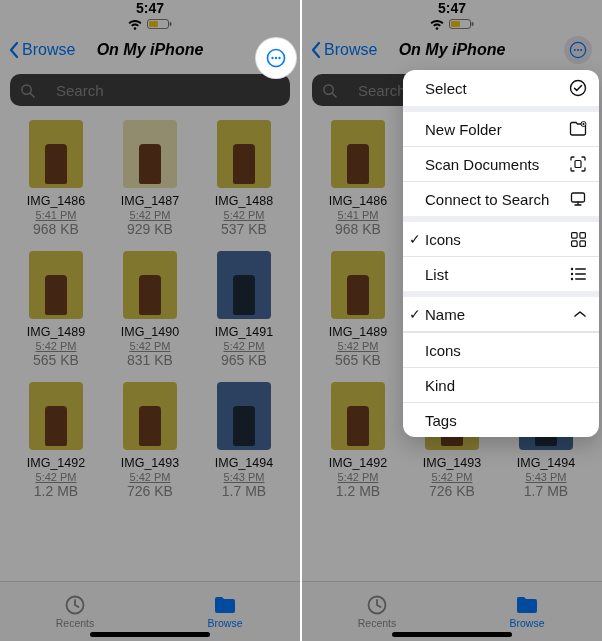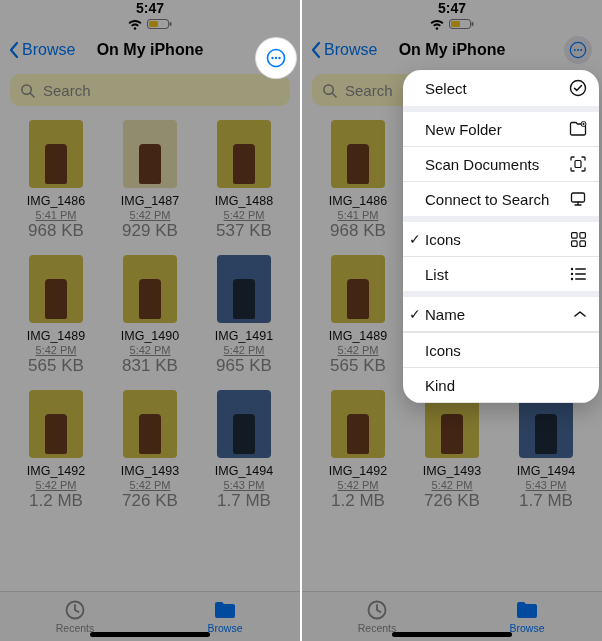--- a/index.html
+++ b/index.html
@@ -55,20 +55,21 @@
     color: #007aff;
     font-size: 16px;
     gap: 2px;
   }
   .nav-title {
     position: absolute;
     left: 0; right: 0;
     text-align: center;
     font-size: 16px;
     font-weight: 600;
+    font-style: italic;
   }
   .more-circle {
     position: absolute;
     right: 10px;
     top: 50%;
     transform: translateY(-50%);
     width: 28px; height: 28px;
     border-radius: 14px;
     background: #e9e9ef;
     display: flex;
@@ -89,28 +90,28 @@
     box-shadow: 0 0 0 1px #dcdce2;
     display: flex;
     align-items: center;
     justify-content: center;
     color: #007aff;
     font-size: 20px;
     z-index: 9;
   }
   .search-wrap {
     margin: 4px 10px 6px;
-    background: #fef9c3;
+    background: #404040;
     border-radius: 10px;
     height: 32px;
     display: flex;
     align-items: center;
     padding: 0 10px;
     color: #8a8a8e;
-    gap: 8px;
+    gap: 21px;
     font-size: 15px;
   }
   .search-icon { width:15px; height:15px; color:#8a8a8e; }
   .grid {
     display: grid;
     grid-template-columns: repeat(3, 1fr);
     column-gap: 6px;
     row-gap: 14px;
     padding: 8px 12px 0;
   }
@@ -136,25 +137,25 @@
     background: #6b3c1f;
     border-radius: 4px 4px 2px 2px;
     position: relative;
     margin-bottom: 4px;
   }
   .thumb.blue { background: #486a9a; }
   .thumb.blue .inner { background: #1e2a3a; }
   .thumb.white { background: #e8e2b0; }
   .file-name { font-size: 12.5px; margin-top: 6px; color:#111; }
   .file-time { font-size: 11px; color:#8a8a8e; margin-top: 1px; text-decoration: underline; }
-  .file-size { font-size: 17px; color:#8a8a8e; }
+  .file-size { font-size: 14px; color:#8a8a8e; }
   .tabbar {
     position: absolute;
     bottom: 0; left: 0; right: 0;
-    height: 50px;
+    height: 60px;
     border-top: 1px solid #d8d8dc;
     background: #f8f8fa;
     display: flex;
   }
   .tab {
     flex: 1;
     display: flex;
     flex-direction: column;
     align-items: center;
     justify-content: center;
@@ -173,21 +174,21 @@
     border-radius: 3px;
     background: #000;
     z-index: 10;
   }
   .menu-popover {
     position: absolute;
     top: 70px;
     right: 3px;
     width: 196px;
     background: #fff;
-    border-radius: 18px;
+    border-radius: 12px;
     box-shadow: 0 8px 22px rgba(0,0,0,0.22);
     z-index: 10;
     overflow: hidden;
     font-size: 15px;
   }
   .menu-item {
     min-height: 34px;
     display: flex;
     align-items: center;
     justify-content: space-between;
@@ -583,16 +584,19 @@
     <div class="menu-sep"></div>
     <div class="menu-sep"></div>
     <div class="menu-item">
       <span>Icons</span>
     </div>
     <div class="menu-sep"></div>
     <div class="menu-item">
       <span>Kind</span>
     </div>
     <div class="menu-sep"></div>
+    <div class="menu-item">
+      <span>Tags</span>
+    </div>
   </div>
 
   <div class="home-indicator"></div>
 </div>
 
 </body></html>

